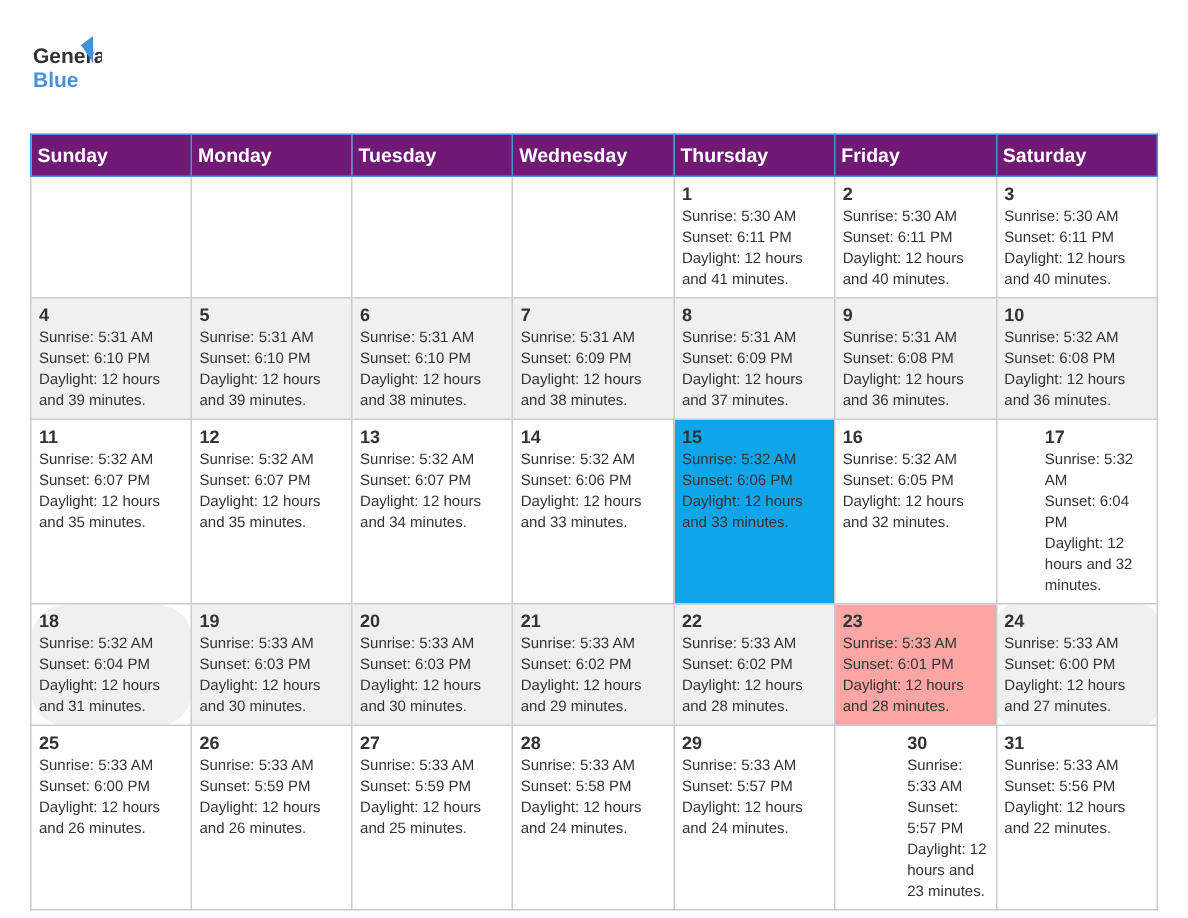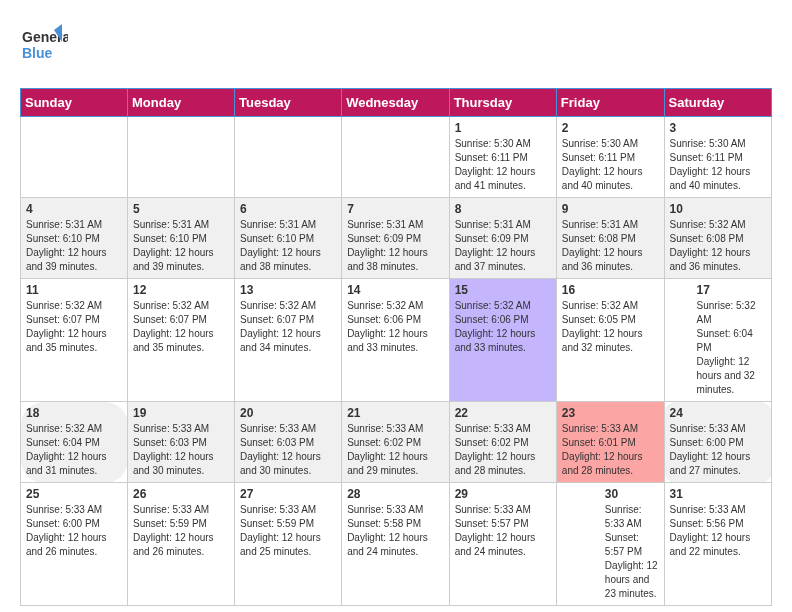--- a/index.html
+++ b/index.html
@@ -31,21 +31,21 @@
     .location {
       font-size: 16px;
       color: #555;
     }
     .calendar {
       width: 100%;
       border-collapse: collapse;
       font-size: 11px;
     }
     .calendar th {
-      background-color: #be185d;
+      background-color: #701a75;
       color: #fff;
       padding: 6px 4px;
       text-align: left;
       font-size: 13px;
       font-weight: bold;
       border: 1px solid #4a90d9;
     }
     .calendar td {
       vertical-align: top;
       padding: 4px 5px;
@@ -192,21 +192,21 @@
           <div class="day-info" style="white-space: pre-line;">Sunrise: 5:32 AM
 Sunset: 6:07 PM
 Daylight: 12 hours and 34 minutes.</div>
         </td>
         <td style="background: rgb(255, 255, 255);">
           <div class="day-number">14</div>
           <div class="day-info" style="white-space: pre-line;">Sunrise: 5:32 AM
 Sunset: 6:06 PM
 Daylight: 12 hours and 33 minutes.</div>
         </td>
-        <td style="background: #c4b5fd;">
+        <td style="background: #0ea5e9;">
           <div class="day-number">15</div>
           <div class="day-info" style="white-space: pre-line;">Sunrise: 5:32 AM
 Sunset: 6:06 PM
 Daylight: 12 hours and 33 minutes.</div>
         </td>
         <td style="background: rgb(255, 255, 255);">
           <div class="day-number">16</div>
           <div class="day-info" style="white-space: pre-line;">Sunrise: 5:32 AM
 Sunset: 6:05 PM
 Daylight: 12 hours and 32 minutes.</div>

